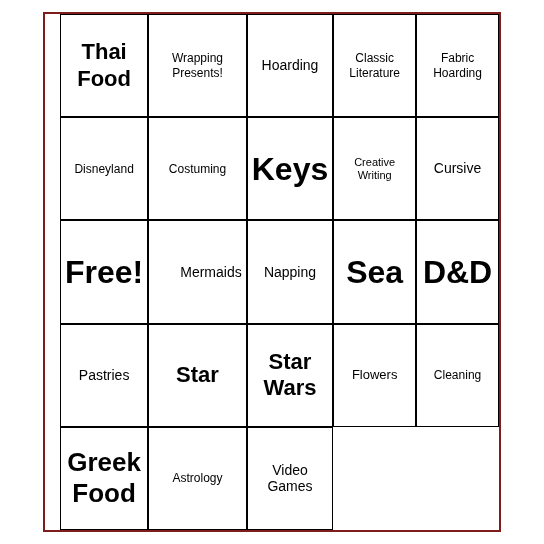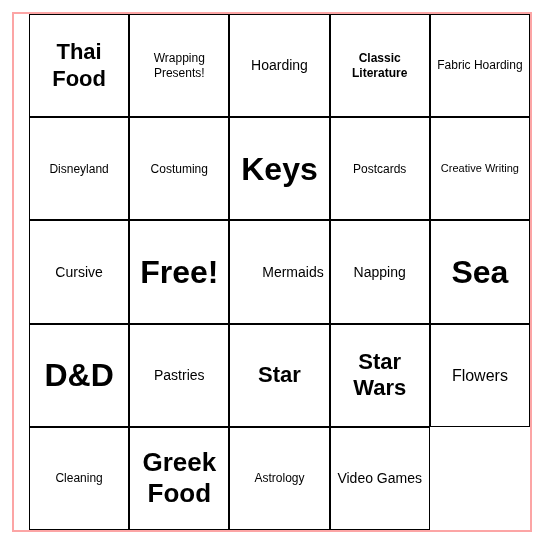--- a/index.html
+++ b/index.html
@@ -12,23 +12,23 @@
       width: 544px;
       height: 544px;
       display: flex;
       align-items: center;
       justify-content: center;
       background: #fff;
       font-family: Arial, sans-serif;
     }
 
     .bingo-board {
-      width: 520px;
+      width: 458px;
       height: 520px;
-      border: 2px solid #fca5a5;
+      border: 2px solid #7f1d1d;
       display: grid;
       grid-template-columns: repeat(5, 1fr);
       grid-template-rows: repeat(5, 1fr);
       padding-left: 15px;
     }
 
     .cell {
       border: 1.5px solid #000;
       display: flex;
       align-items: center;
@@ -45,36 +45,33 @@
 <div class="cell">
       <span style="font-size: 22px; font-weight: bold; text-align: center; line-height: 1.2;">Thai Food</span>
     </div>
     <div class="cell">
       <span style="font-size: 12px; font-weight: normal; text-align: center; line-height: 1.2;">Wrapping Presents!</span>
     </div>
     <div class="cell">
       <span style="font-size: 14px; font-weight: normal; text-align: center; line-height: 1.2;">Hoarding</span>
     </div>
     <div class="cell">
-      <span style="font-size: 12px; font-weight: bold; text-align: center; line-height: 1.2;">Classic Literature</span>
+      <span style="font-size: 12px; font-weight: normal; text-align: center; line-height: 1.2;">Classic Literature</span>
     </div>
     <div class="cell">
       <span style="font-size: 12px; font-weight: normal; text-align: center; line-height: 1.2;">Fabric Hoarding</span>
     </div>
     <div class="cell">
       <span style="font-size: 12px; font-weight: normal; text-align: right; line-height: 1.2;">Disneyland</span>
     </div>
     <div class="cell">
       <span style="font-size: 12px; font-weight: normal; text-align: center; line-height: 1.2;">Costuming</span>
     </div>
     <div class="cell">
       <span style="font-size: 32px; font-weight: bold; text-align: center; line-height: 1.2;">Keys</span>
-    </div>
-    <div class="cell">
-      <span style="font-size: 12px; font-weight: normal; text-align: center; line-height: 1.2;">Postcards</span>
     </div>
     <div class="cell">
       <span style="font-size: 11px; font-weight: normal; text-align: center; line-height: 1.2;">Creative Writing</span>
     </div>
     <div class="cell">
       <span style="font-size: 14px; font-weight: normal; text-align: center; line-height: 1.2;">Cursive</span>
     </div>
     <div class="cell">
       <span style="font-size: 32px; font-weight: bold; text-align: left; line-height: 1.2;">Free!</span>
     </div>
@@ -93,21 +90,21 @@
     <div class="cell">
       <span style="font-size: 14px; font-weight: normal; text-align: center; line-height: 1.2;">Pastries</span>
     </div>
     <div class="cell">
       <span style="font-size: 22px; font-weight: bold; text-align: center; line-height: 1.2;">Star</span>
     </div>
     <div class="cell">
       <span style="font-size: 22px; font-weight: bold; text-align: center; line-height: 1.2;">Star Wars</span>
     </div>
     <div class="cell">
-      <span style="font-size: 16px; font-weight: normal; text-align: center; line-height: 1.2;">Flowers</span>
+      <span style="font-size: 13px; font-weight: normal; text-align: center; line-height: 1.2;">Flowers</span>
     </div>
     <div class="cell">
       <span style="font-size: 12px; font-weight: normal; text-align: center; line-height: 1.2;">Cleaning</span>
     </div>
     <div class="cell">
       <span style="font-size: 26px; font-weight: bold; text-align: center; line-height: 1.2;">Greek Food</span>
     </div>
     <div class="cell">
       <span style="font-size: 12px; font-weight: normal; text-align: center; line-height: 1.2;">Astrology</span>
     </div>

